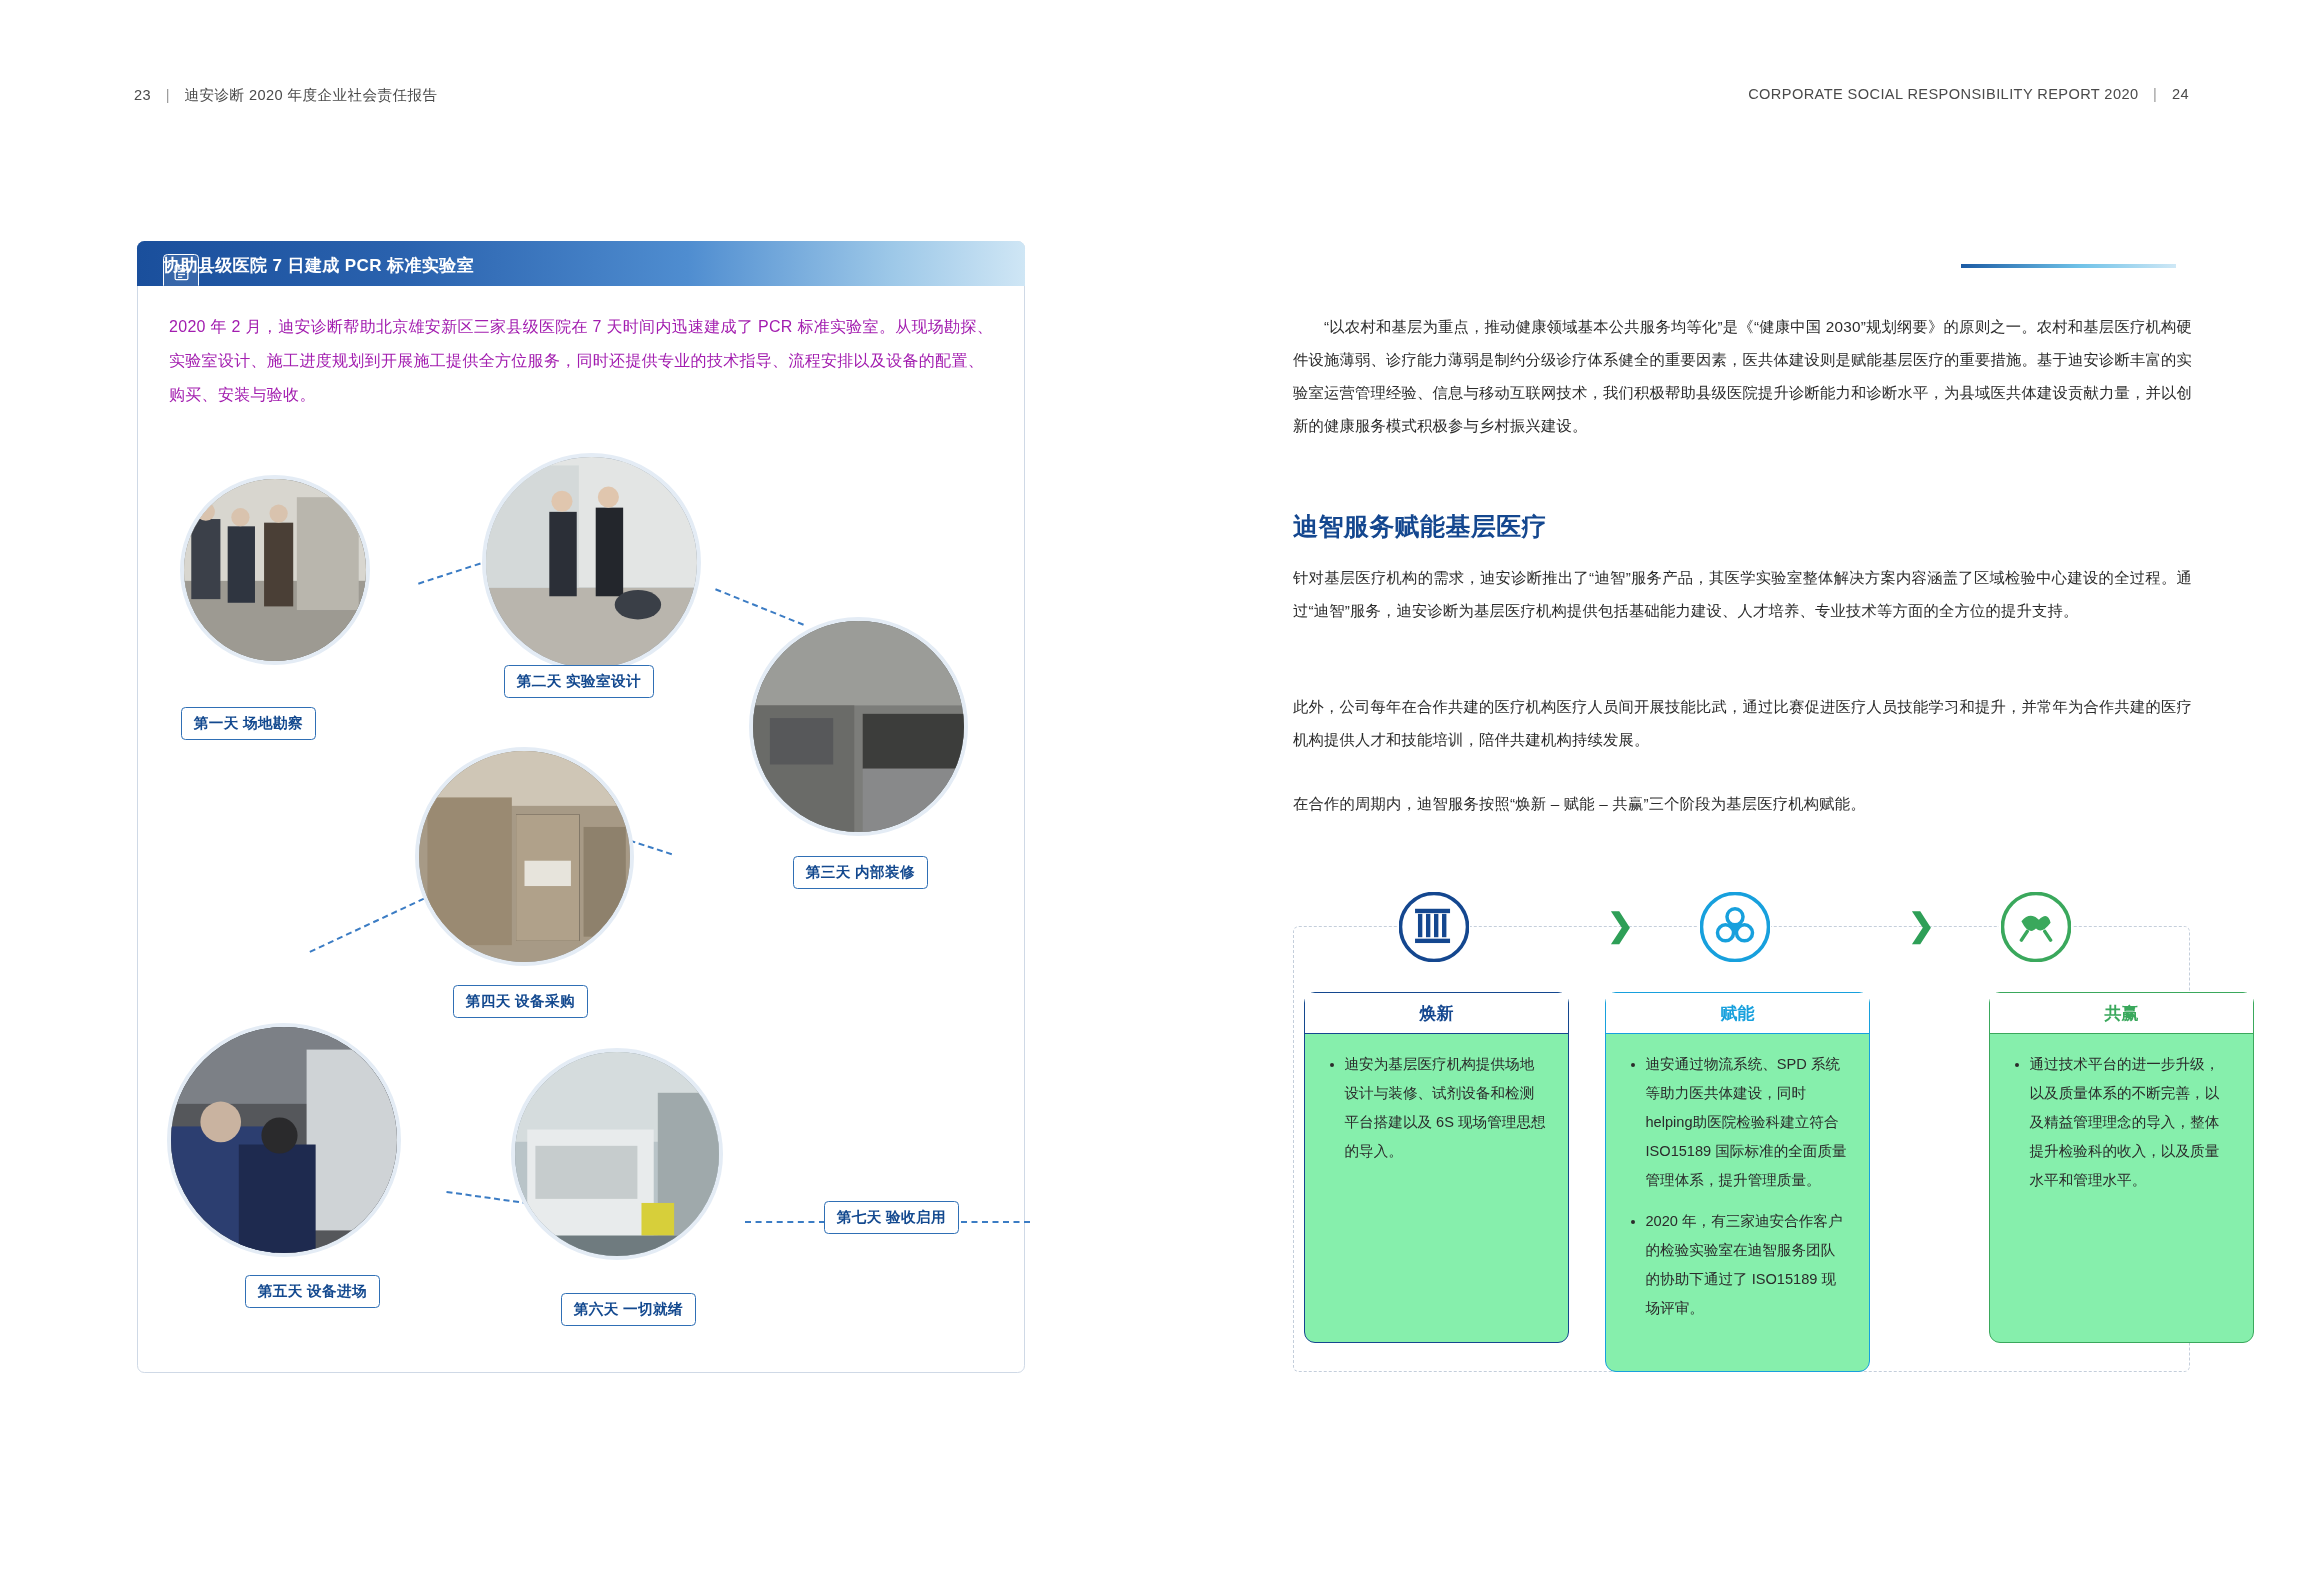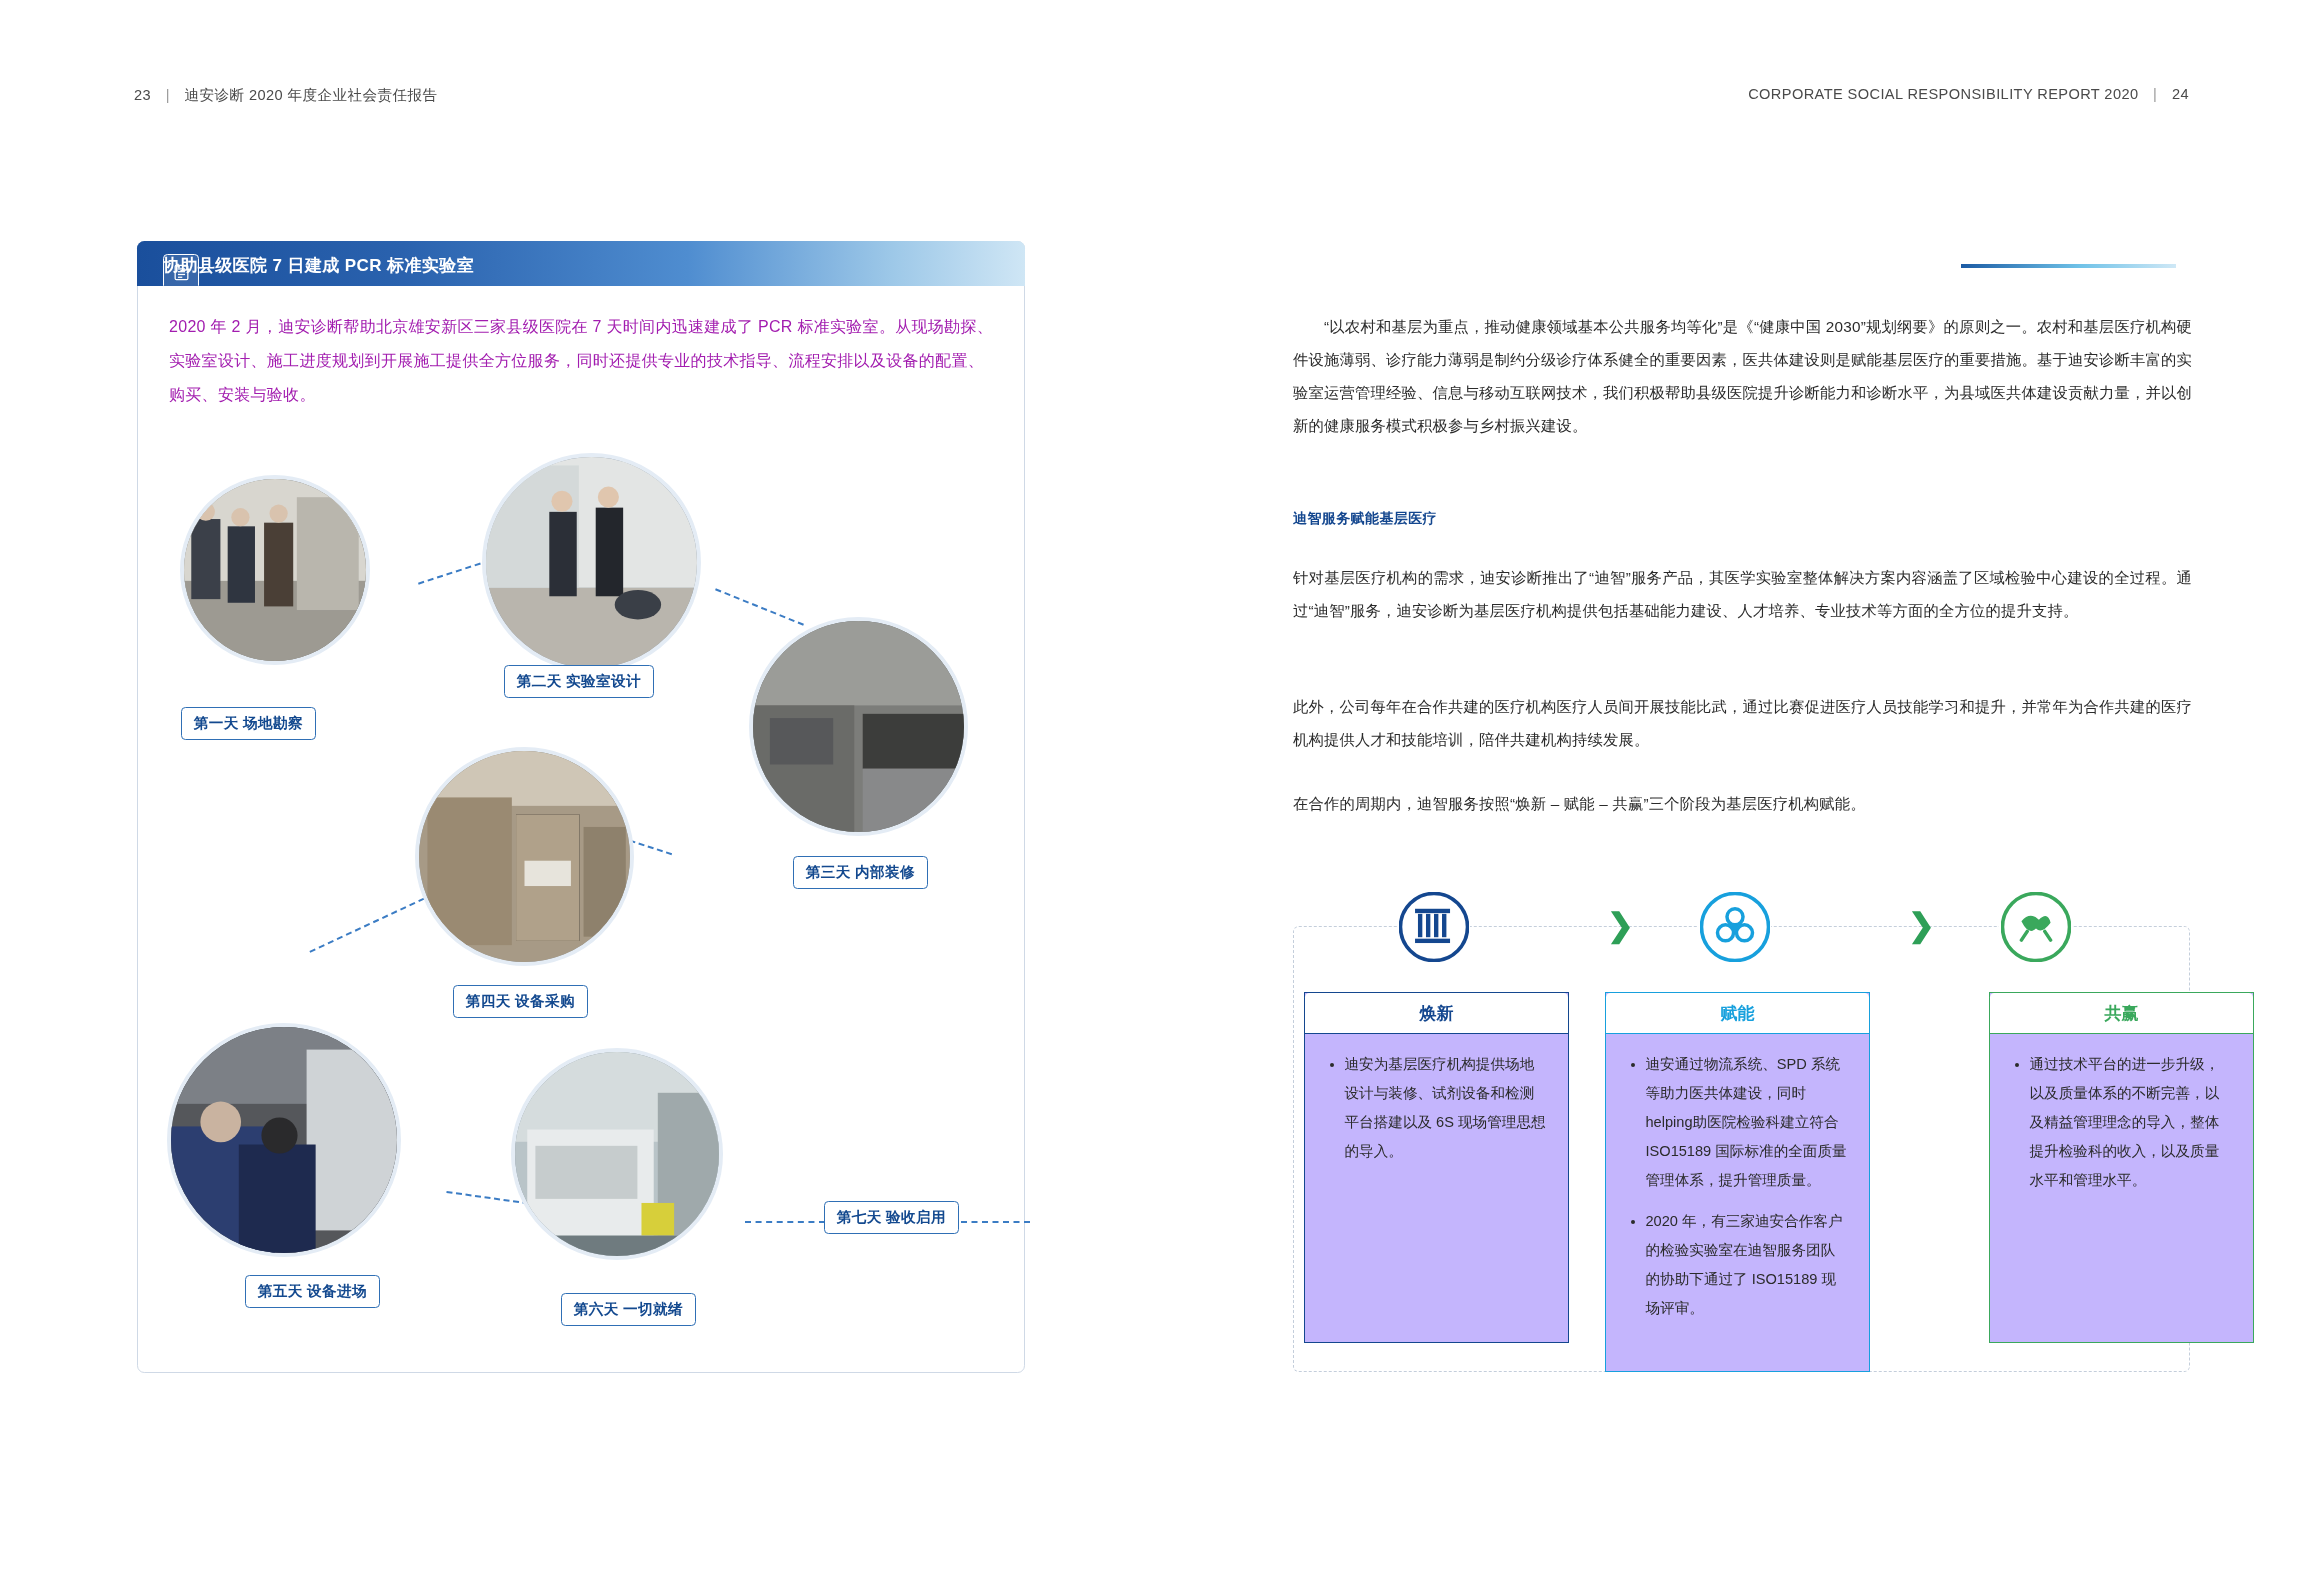--- a/index.html
+++ b/index.html
@@ -143,21 +143,21 @@
     position: absolute;
     font-size: 15.3px;
     line-height: 33px;
     color: #2b2b2b;
     letter-spacing: 0.2px;
     text-align: justify;
   }
   .r-sub {
     position: absolute;
     left: 1293px;
-    font-size: 14px;
+    font-size: 25px;
     font-weight: 700;
     color: #14478f;
     letter-spacing: 0.4px;
     white-space: nowrap;
   }
 
   
   .stage-frame {
     position: absolute;
     left: 1293px;
@@ -175,22 +175,22 @@
     border-radius: 50%;
     display: flex;
     align-items: center;
     justify-content: center;
     background: #fff;
   }
   .stage-box {
     position: absolute;
     width: 265px;
     box-sizing: border-box;
-    border-radius: 0;
-    background: #c4b5fd;
+    border-radius: 11px;
+    background: #86efac;
   }
   .stage-hdr {
     height: 41px;
     border-radius: 4.4px 4.4px 0 0;
     display: flex;
     align-items: center;
     justify-content: center;
     font-size: 17px;
     font-weight: 700;
     background: #fff;

